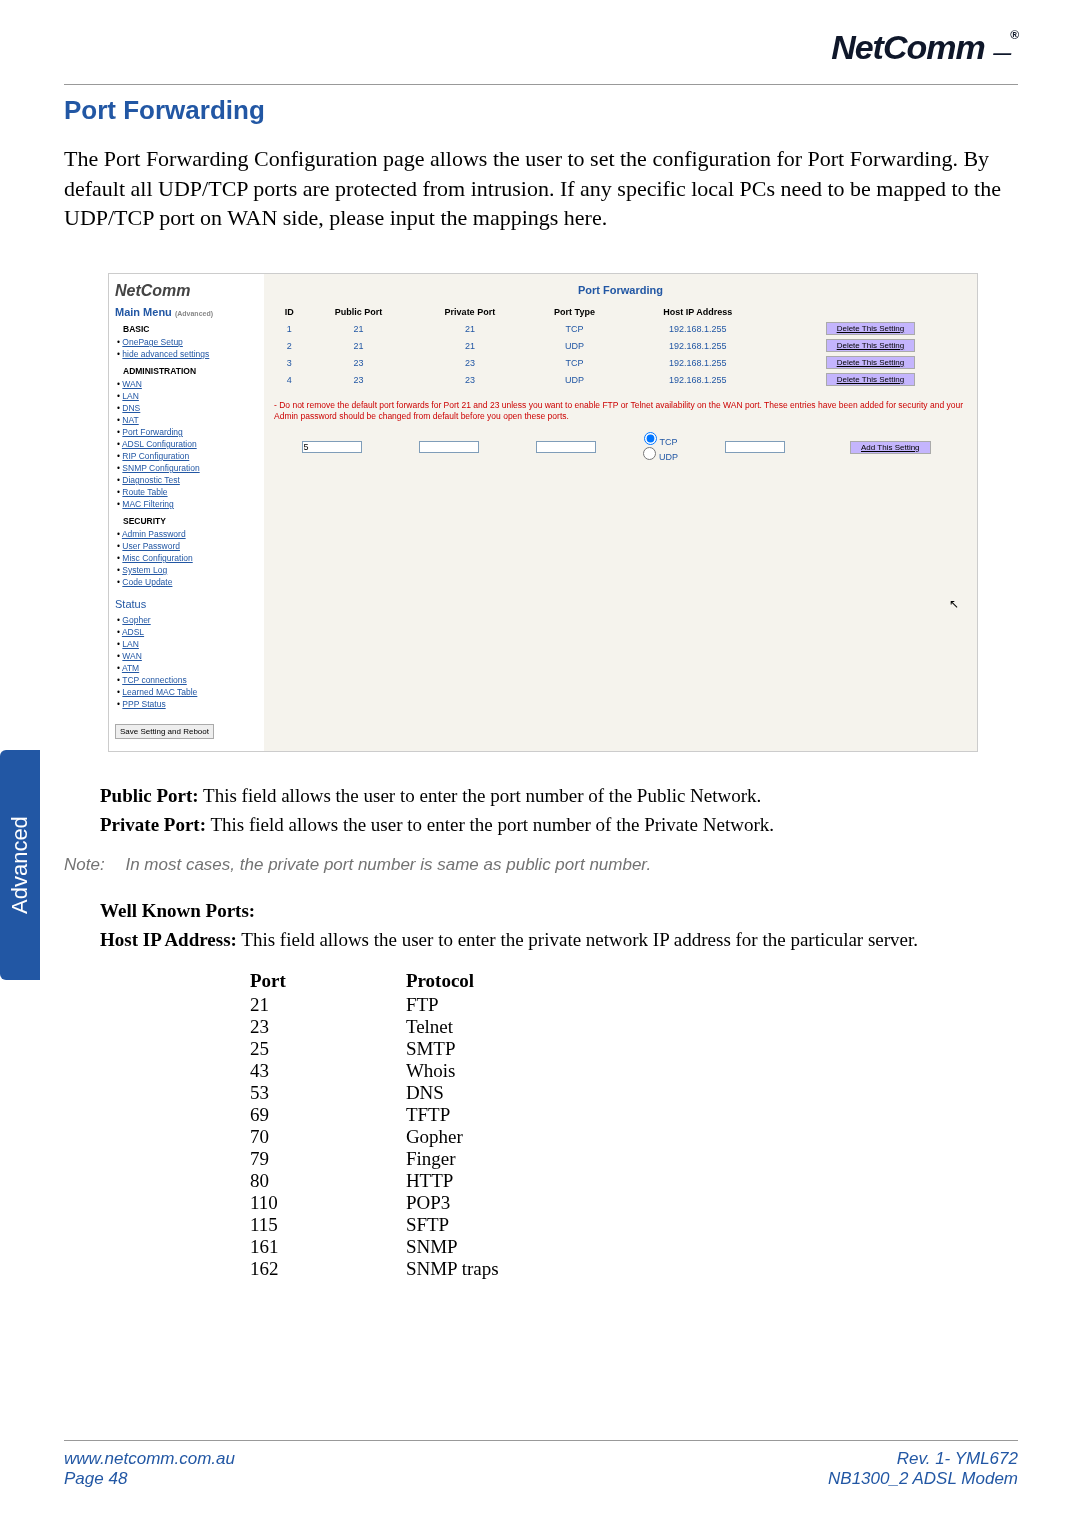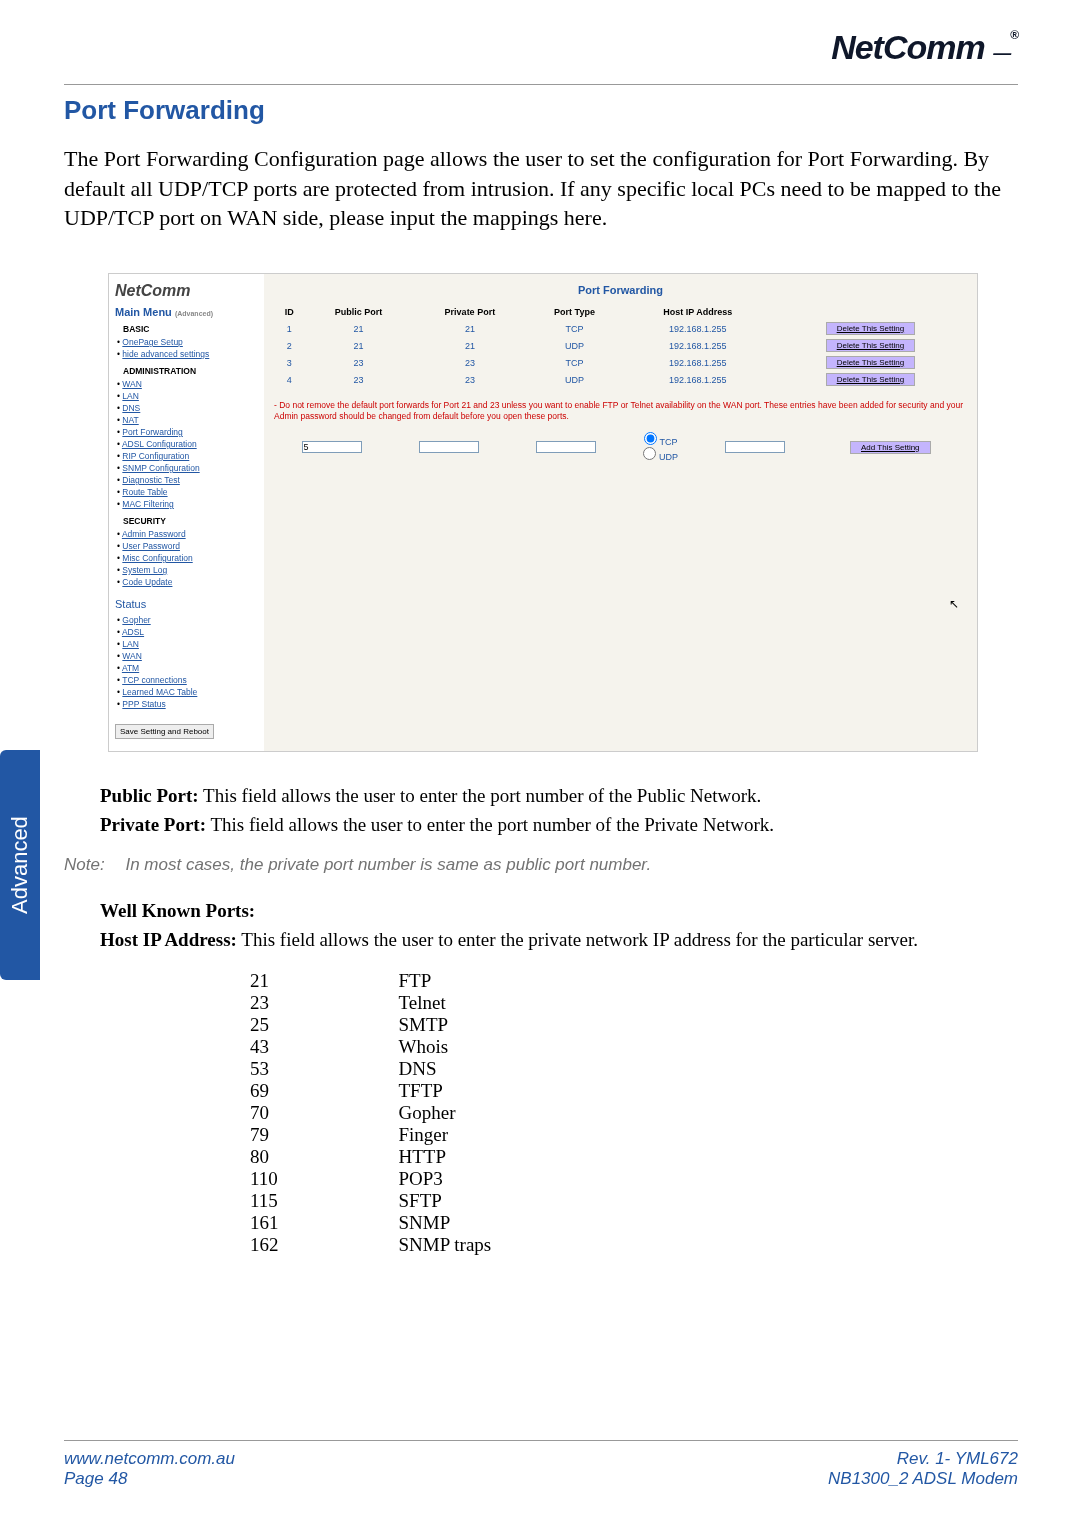--- a/index.html
+++ b/index.html
@@ -187,20 +187,24 @@
   </p>
 
   <div class="defs">
     <p><b>Well Known Ports:</b></p>
     <p><b>Host IP Address:</b><span>  This field allows the user to enter the private network IP address for the particular server.</span></p>
   </div>
 
   <div class="wellknown">
     <table>
       <tbody>
+          <tr>
+            <th>Port</th>
+            <th>Protocol</th>
+          </tr>
       <tr>
             <td>21</td>
             <td>FTP</td>
           </tr>
       <tr>
             <td>23</td>
             <td>Telnet</td>
           </tr>
       <tr>
             <td>25</td>

